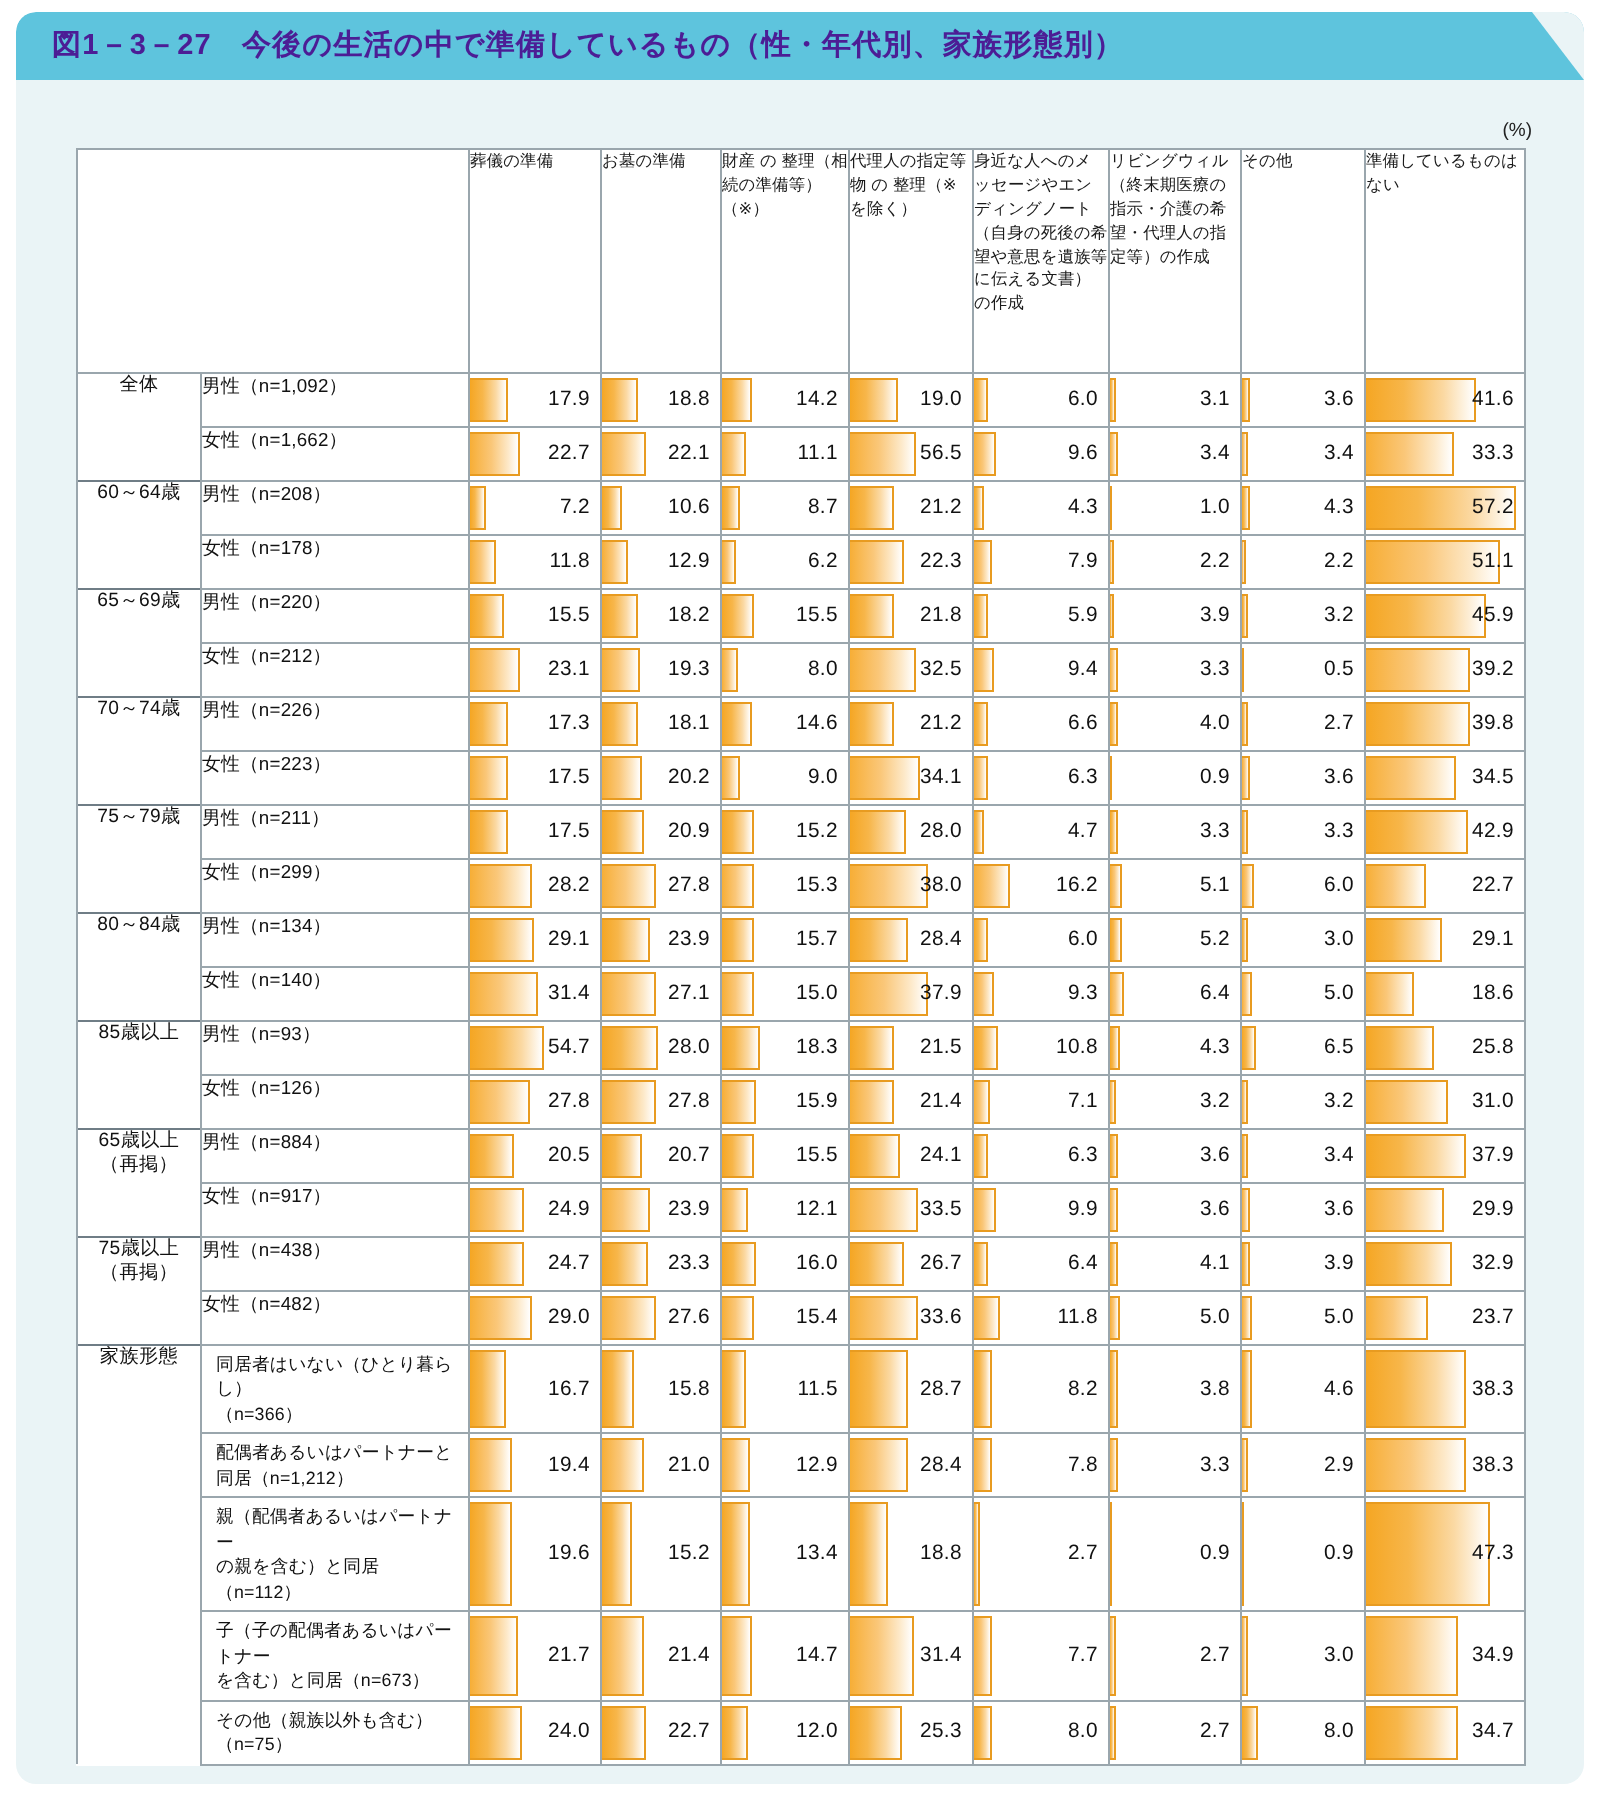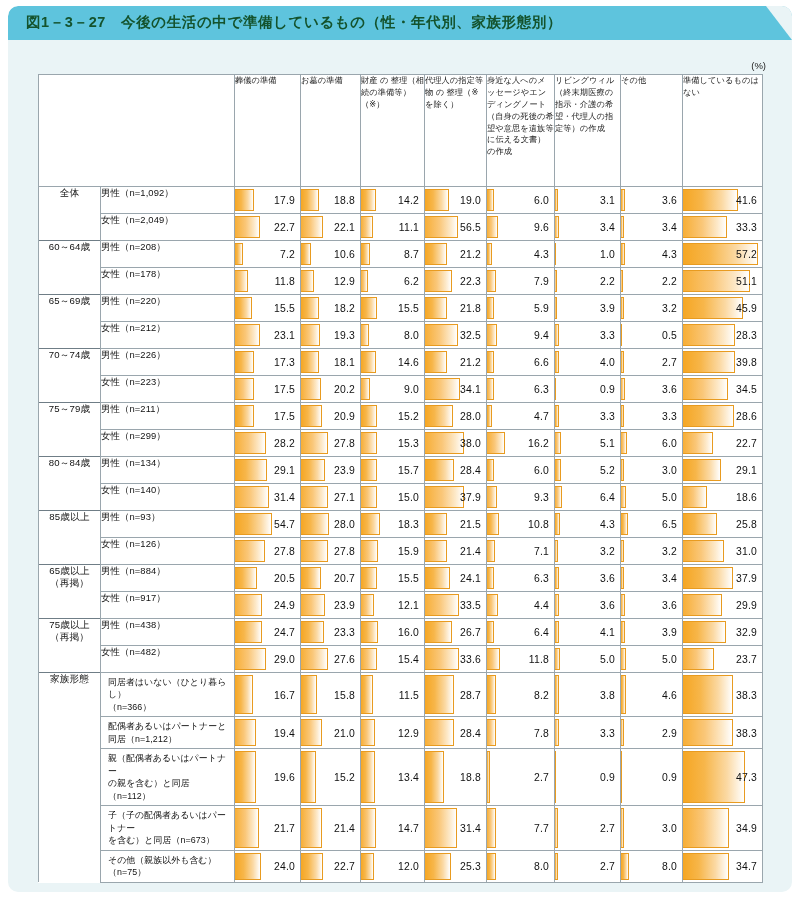--- a/index.html
+++ b/index.html
@@ -38,21 +38,21 @@
     right: 0; top: 0;
     width: 26px; height: 34px;
     background: #eaf4f6;
     clip-path: polygon(100% 0, 100% 100%, 0 0);
   }
   .title-text {
     position: absolute;
     left: 18px; top: 7px;
     font-size: 14.5px;
     font-weight: bold;
-    color: #14532d;
+    color: #4c1d95;
     letter-spacing: 0.6px;
     white-space: nowrap;
   }
   
   .pct {
     position: absolute;
     right: 26px; top: 54px;
     font-size: 9.5px;
     color: #222;
   }
@@ -221,21 +221,21 @@
               <td class="val">
                 <div class="bar" style="width: 6%;"></div>
                 <span class="num">3.6</span>
               </td>
               <td class="val">
                 <div class="bar" style="width: 69.3333%;"></div>
                 <span class="num">41.6</span>
               </td>
             </tr>
             <tr>
-              <td class="sex">女性（n=2,049）</td>
+              <td class="sex">女性（n=1,662）</td>
               <td class="val">
                 <div class="bar f" style="width: 37.8333%;"></div>
                 <span class="num">22.7</span>
               </td>
               <td class="val">
                 <div class="bar f" style="width: 36.8333%;"></div>
                 <span class="num">22.1</span>
               </td>
               <td class="val">
                 <div class="bar f" style="width: 18.5%;"></div>
@@ -394,21 +394,21 @@
               <td class="val">
                 <div class="bar f" style="width: 5.5%;"></div>
                 <span class="num">3.3</span>
               </td>
               <td class="val">
                 <div class="bar f" style="width: 0.833333%;"></div>
                 <span class="num">0.5</span>
               </td>
               <td class="val">
                 <div class="bar f" style="width: 65.3333%;"></div>
-                <span class="num">28.3</span>
+                <span class="num">39.2</span>
               </td>
             </tr>
             <tr class="dotted solidtop">
               <td class="grp" rowspan="2">70～74歳</td>
               <td class="sex">男性（n=226）</td>
               <td class="val">
                 <div class="bar" style="width: 28.8333%;"></div>
                 <span class="num">17.3</span>
               </td>
               <td class="val">
@@ -501,21 +501,21 @@
               <td class="val">
                 <div class="bar" style="width: 5.5%;"></div>
                 <span class="num">3.3</span>
               </td>
               <td class="val">
                 <div class="bar" style="width: 5.5%;"></div>
                 <span class="num">3.3</span>
               </td>
               <td class="val">
                 <div class="bar" style="width: 64%;"></div>
-                <span class="num">28.6</span>
+                <span class="num">42.9</span>
               </td>
             </tr>
             <tr>
               <td class="sex">女性（n=299）</td>
               <td class="val">
                 <div class="bar f" style="width: 47%;"></div>
                 <span class="num">28.2</span>
               </td>
               <td class="val">
                 <div class="bar f" style="width: 46.3333%;"></div>
@@ -737,21 +737,21 @@
               <td class="val">
                 <div class="bar f" style="width: 20.1667%;"></div>
                 <span class="num">12.1</span>
               </td>
               <td class="val">
                 <div class="bar f" style="width: 55.8333%;"></div>
                 <span class="num">33.5</span>
               </td>
               <td class="val">
                 <div class="bar f" style="width: 16.5%;"></div>
-                <span class="num">4.4</span>
+                <span class="num">9.9</span>
               </td>
               <td class="val">
                 <div class="bar f" style="width: 6%;"></div>
                 <span class="num">3.6</span>
               </td>
               <td class="val">
                 <div class="bar f" style="width: 6%;"></div>
                 <span class="num">3.6</span>
               </td>
               <td class="val">

